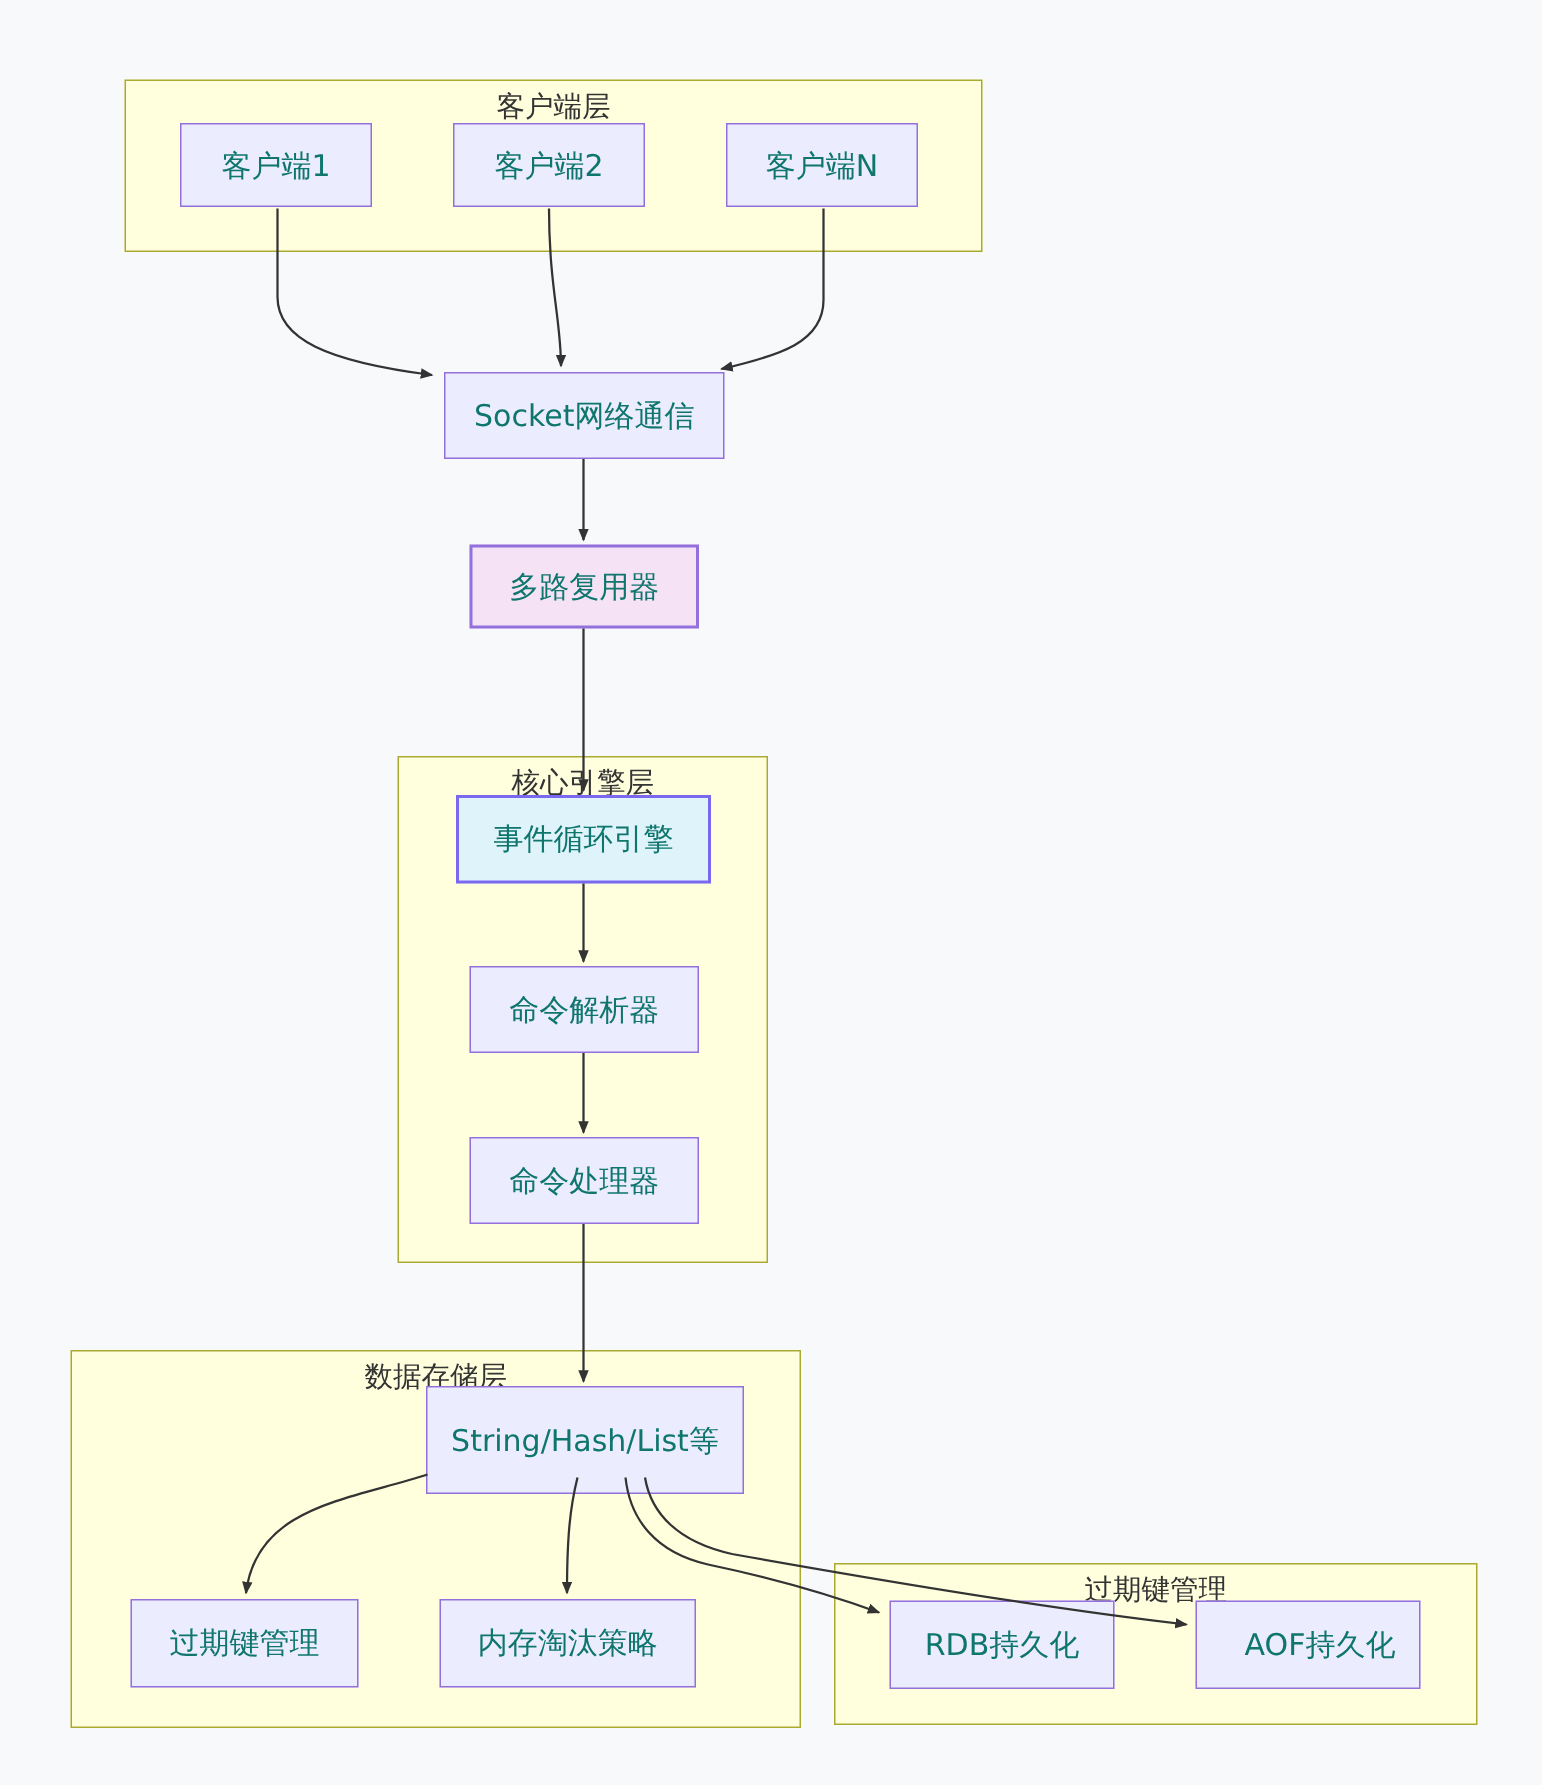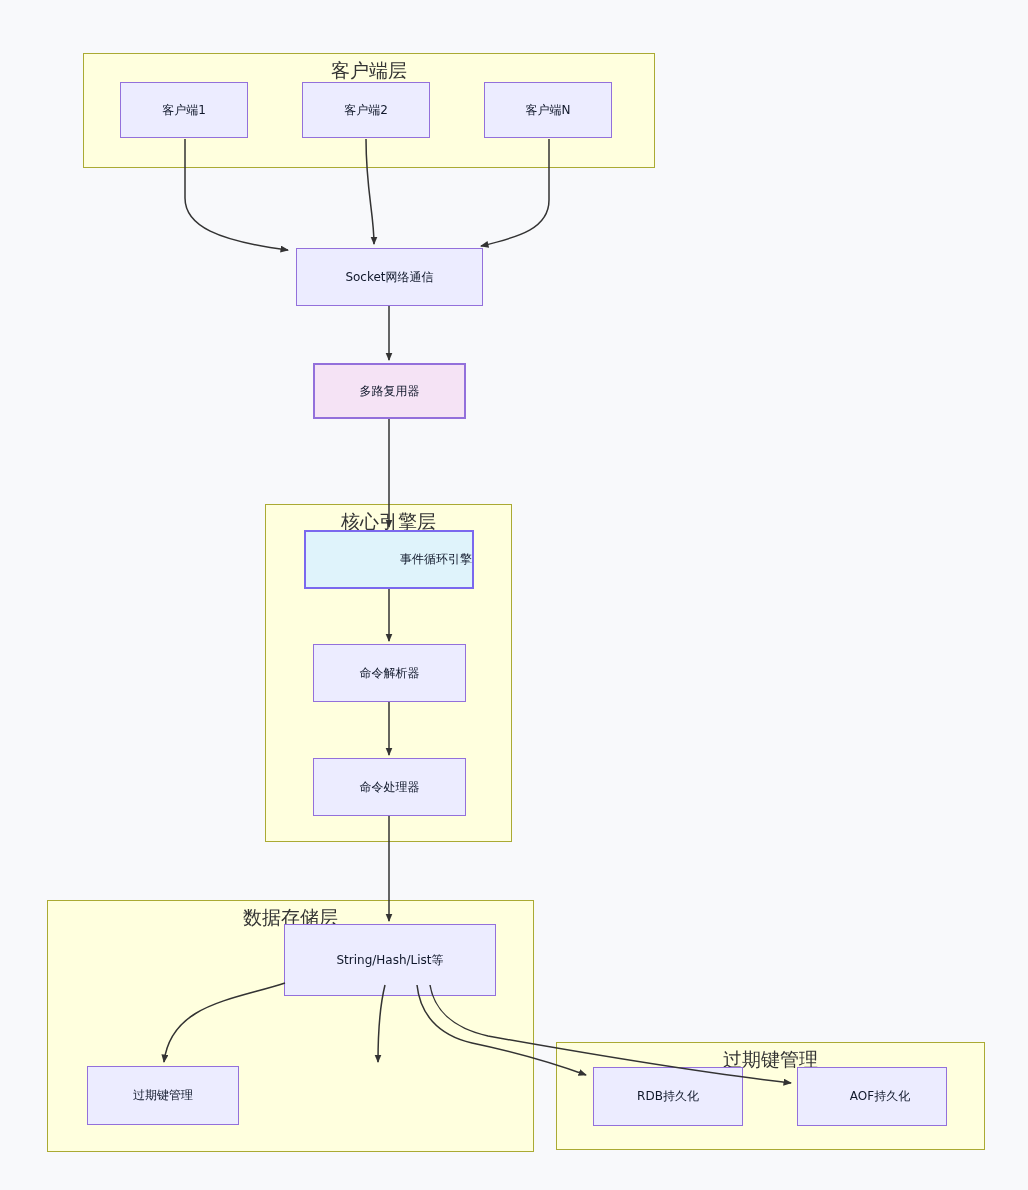--- a/index.html
+++ b/index.html
@@ -32,22 +32,22 @@
     white-space: nowrap;
   }
   .node {
     position: absolute;
     background: #ECECFF;
     border: 1px solid #9370DB;
     box-sizing: border-box;
     display: flex;
     align-items: center;
     justify-content: center;
-    font-size: 12px;
-    color: #0f172a;
+    font-size: 20px;
+    color: #0f766e;
     white-space: nowrap;
   }
   .node.pink {
     background: #F5E3F5;
     border-width: 2px;
   }
   .node.cyan {
     background: #DFF3FB;
     border: 2px solid #7B68EE;
   }
@@ -100,40 +100,43 @@
   </div>
 
   <div class="node" style="left:296px; top:248px; width:187px; height:58px;">
     <span>Socket网络通信</span>
   </div>
 
   <div class="node pink" style="left:313px; top:363px; width:153px; height:56px;">
     <span>多路复用器</span>
   </div>
 
-  <div class="node cyan" style="left:304px; top:530px; width:170px; height:59px;justify-content:flex-end;">
+  <div class="node cyan" style="left:304px; top:530px; width:170px; height:59px;">
     <span>事件循环引擎</span>
   </div>
 
   <div class="node" style="left:313px; top:644px; width:153px; height:58px;">
     <span>命令解析器</span>
   </div>
 
   <div class="node" style="left:313px; top:758px; width:153px; height:58px;">
     <span>命令处理器</span>
   </div>
 
   <div class="node" style="left:284px; top:924px; width:212px; height:72px;">
     <span>String/Hash/List等</span>
   </div>
 
   <div class="node" style="left:87px; top:1066px; width:152px; height:59px;">
     <span>过期键管理</span>
   </div>
 
+  <div class="node" style="left:293px; top:1066px; width:171px; height:59px;">
+    <span>内存淘汰策略</span>
+  </div>
 
   <div class="node" style="left:593px; top:1067px; width:150px; height:59px;justify-content:center;">
     <span>RDB持久化</span>
   </div>
 
   <div class="node" style="left:797px; top:1067px; width:150px; height:59px;padding-left:16px;">
     <span>AOF持久化</span>
   </div>
 
   <svg class="edges" viewBox="0 0 1028 1190">

